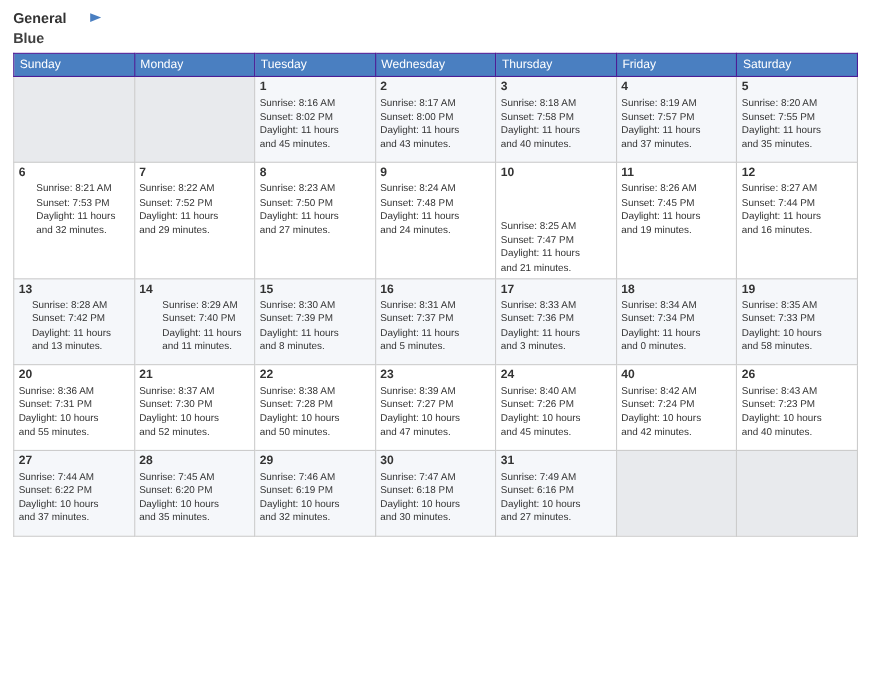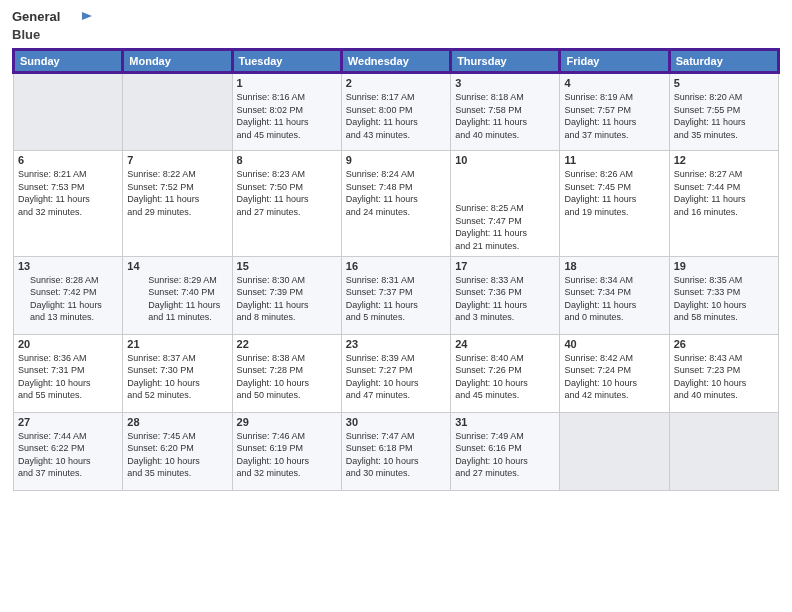--- a/index.html
+++ b/index.html
@@ -41,23 +41,23 @@
     }
     table {
       width: 100%;
       border-collapse: collapse;
       table-layout: fixed;
     }
     thead tr th {
       background-color: #4a7fc1;
       color: #fff;
       font-size: 11px;
-      font-weight: bold;
+      font-weight: normal;
       padding: 4px 5px;
-      border: 3px solid #4c1d95;
+      border: 1px solid #4c1d95;
       text-align: left;
     }
     tbody tr td {
       vertical-align: top;
       border: 1px solid #ccc;
       padding: 3px 4px;
       font-size: 9px;
       color: #333;
       height: 78px;
       background: #fff;
@@ -154,21 +154,21 @@
             <span class="day-num">5</span>
             <div class="cell-content" style="white-space: pre-line;">Sunrise: 8:20 AM
 Sunset: 7:55 PM
 Daylight: 11 hours
 and 35 minutes.</div>
           </td>
         </tr>
         <tr>
           <td>
             <span class="day-num">6</span>
-            <div class="cell-content" style="white-space: pre-line;">Sunrise: 8:21 AM
+            <div class="cell-content" style="white-space: pre-line; margin-left: 16px;">Sunrise: 8:21 AM
 Sunset: 7:53 PM
 Daylight: 11 hours
 and 32 minutes.</div>
           </td>
           <td>
             <span class="day-num">7</span>
             <div class="cell-content" style="white-space: pre-line;">Sunrise: 8:22 AM
 Sunset: 7:52 PM
 Daylight: 11 hours
 and 29 minutes.</div>

